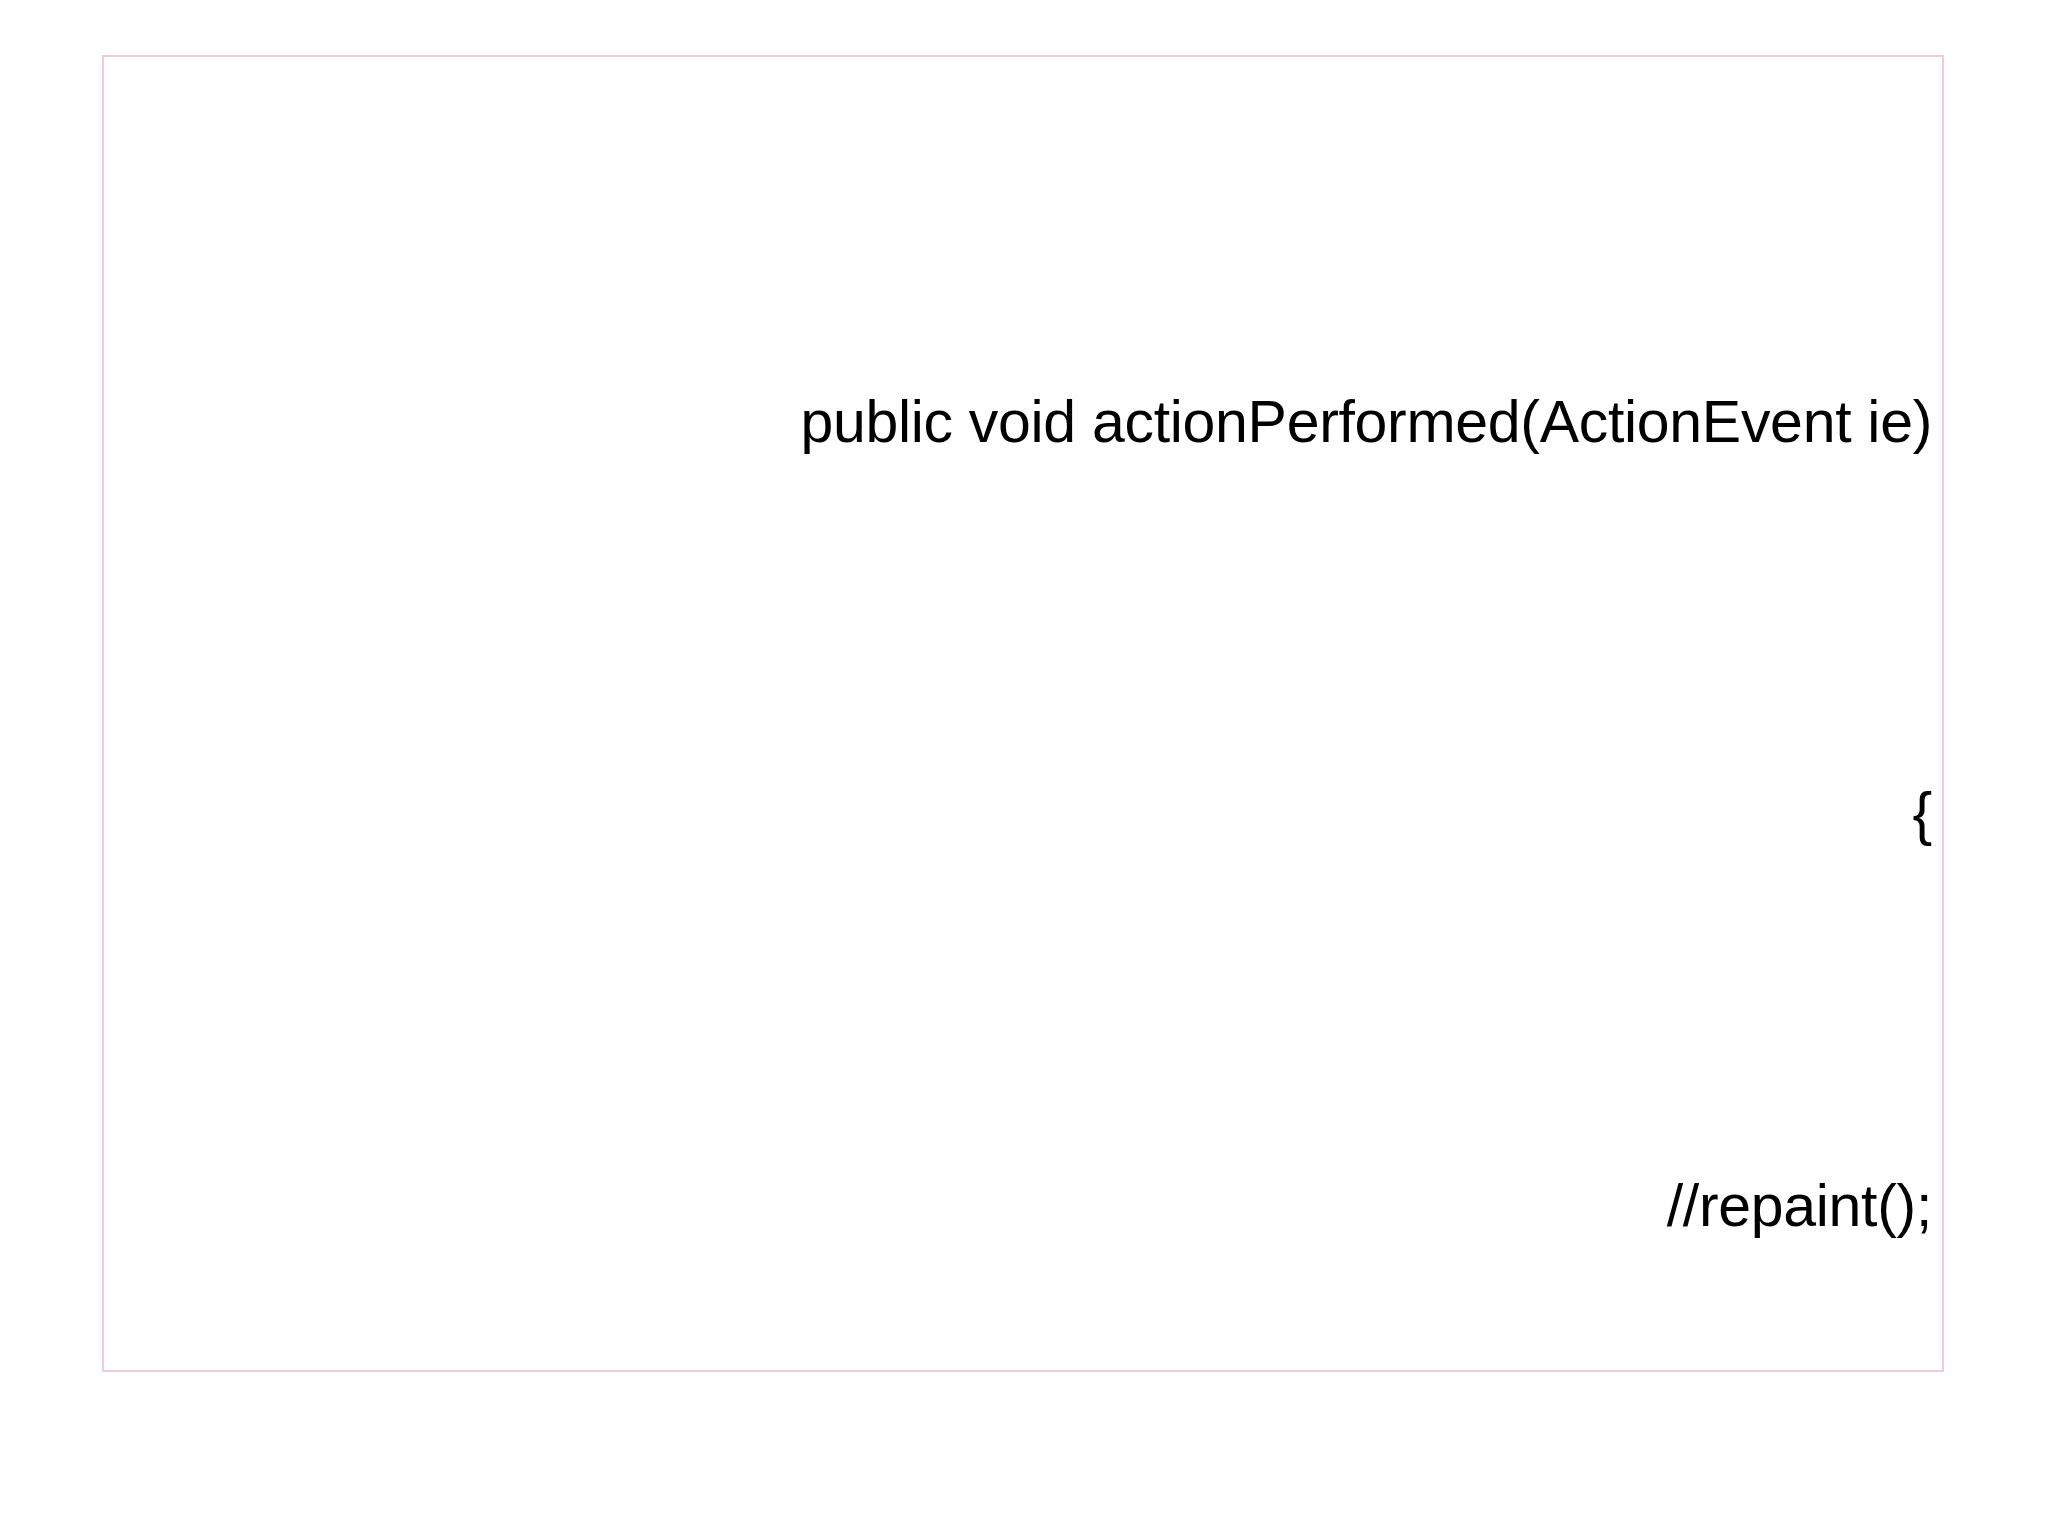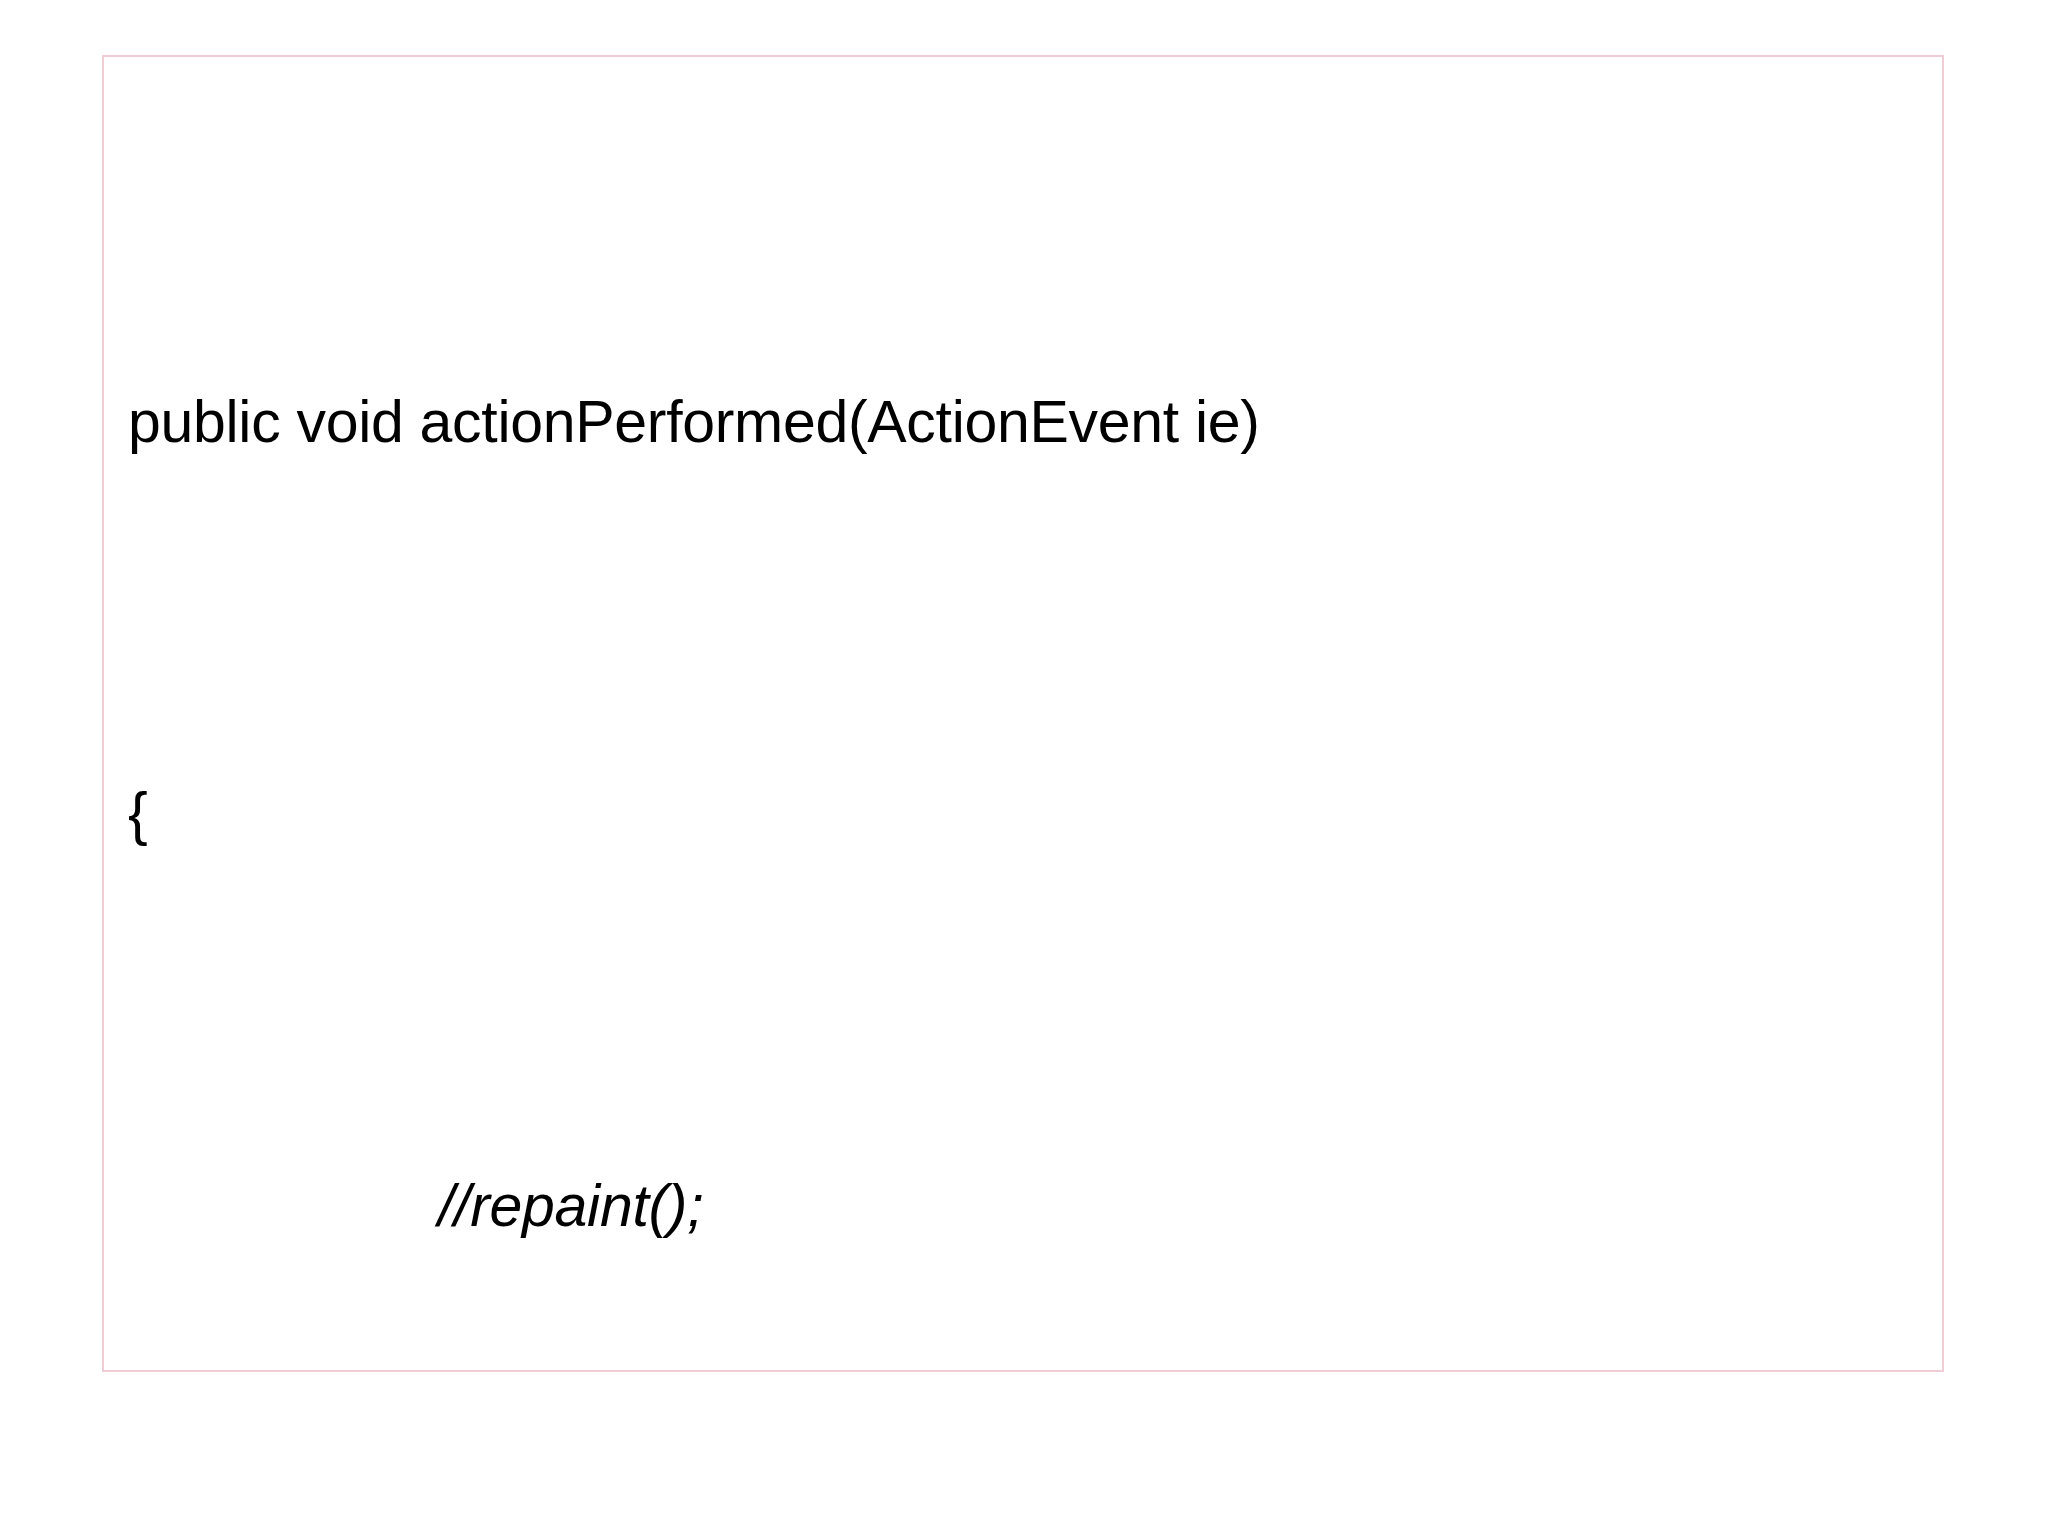--- a/index.html
+++ b/index.html
@@ -13,20 +13,21 @@
     background: #ffffff;
     font-family: "Liberation Sans", "DejaVu Sans", sans-serif;
     overflow: hidden;
   }
 
   .slide {
     position: relative;
     width: 2048px;
     height: 1536px;
     background: #ffffff;
+    text-align: right;
   }
 
   
   .code-frame {
     position: absolute;
     left: 102px;
     top: 55px;
     width: 1842px;
     height: 1317px;
     box-sizing: border-box;
@@ -50,21 +51,21 @@
 
   .code-line {
     display: block;
     height: 98px;
     white-space: pre;
     font-variant-ligatures: common-ligatures;
   }
 
   
   .code-line[data-indent="0"] { padding-left: 0px; }
-  .code-line[data-indent="2"] { padding-left: 310px; font-style: italic; }
+  .code-line[data-indent="2"] { padding-left: 310px; }
 </style>
 </head>
 <body>
 
 <div class="slide" style="background: rgb(255, 255, 255);">
   <div class="code-frame" style="border-color: rgb(240, 205, 212); background: rgb(255, 255, 255);">
     <div class="code-block" style="color: rgb(0, 0, 0);">
 
       <span class="code-line" data-indent="0">public void actionPerformed(ActionEvent ie)</span>
 

